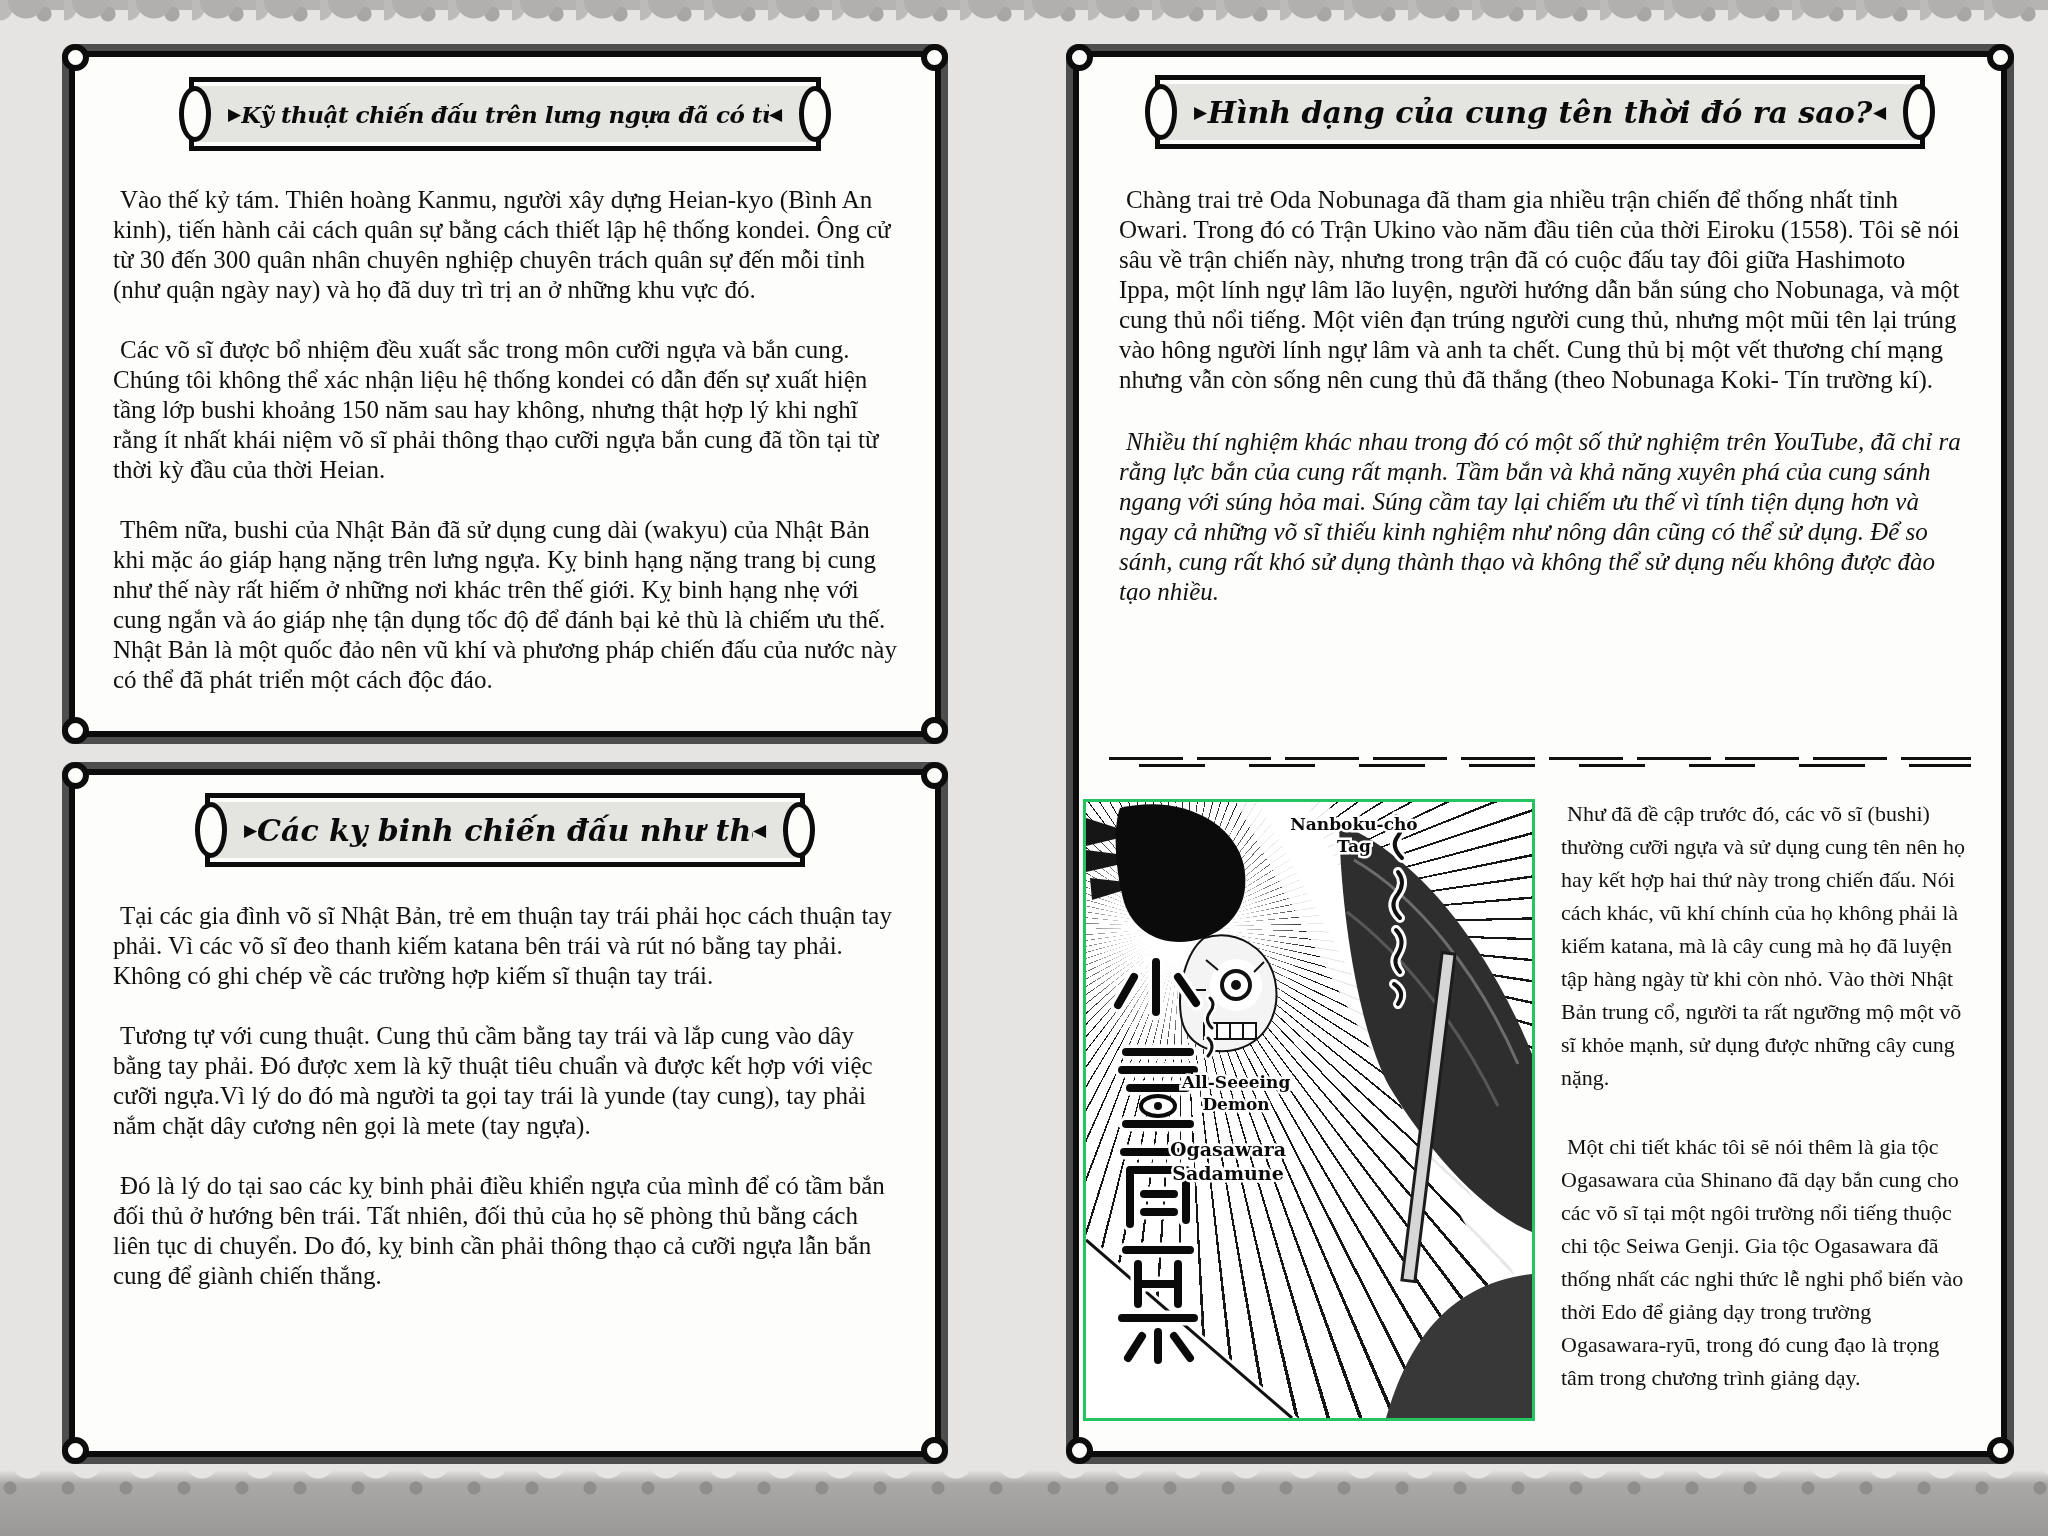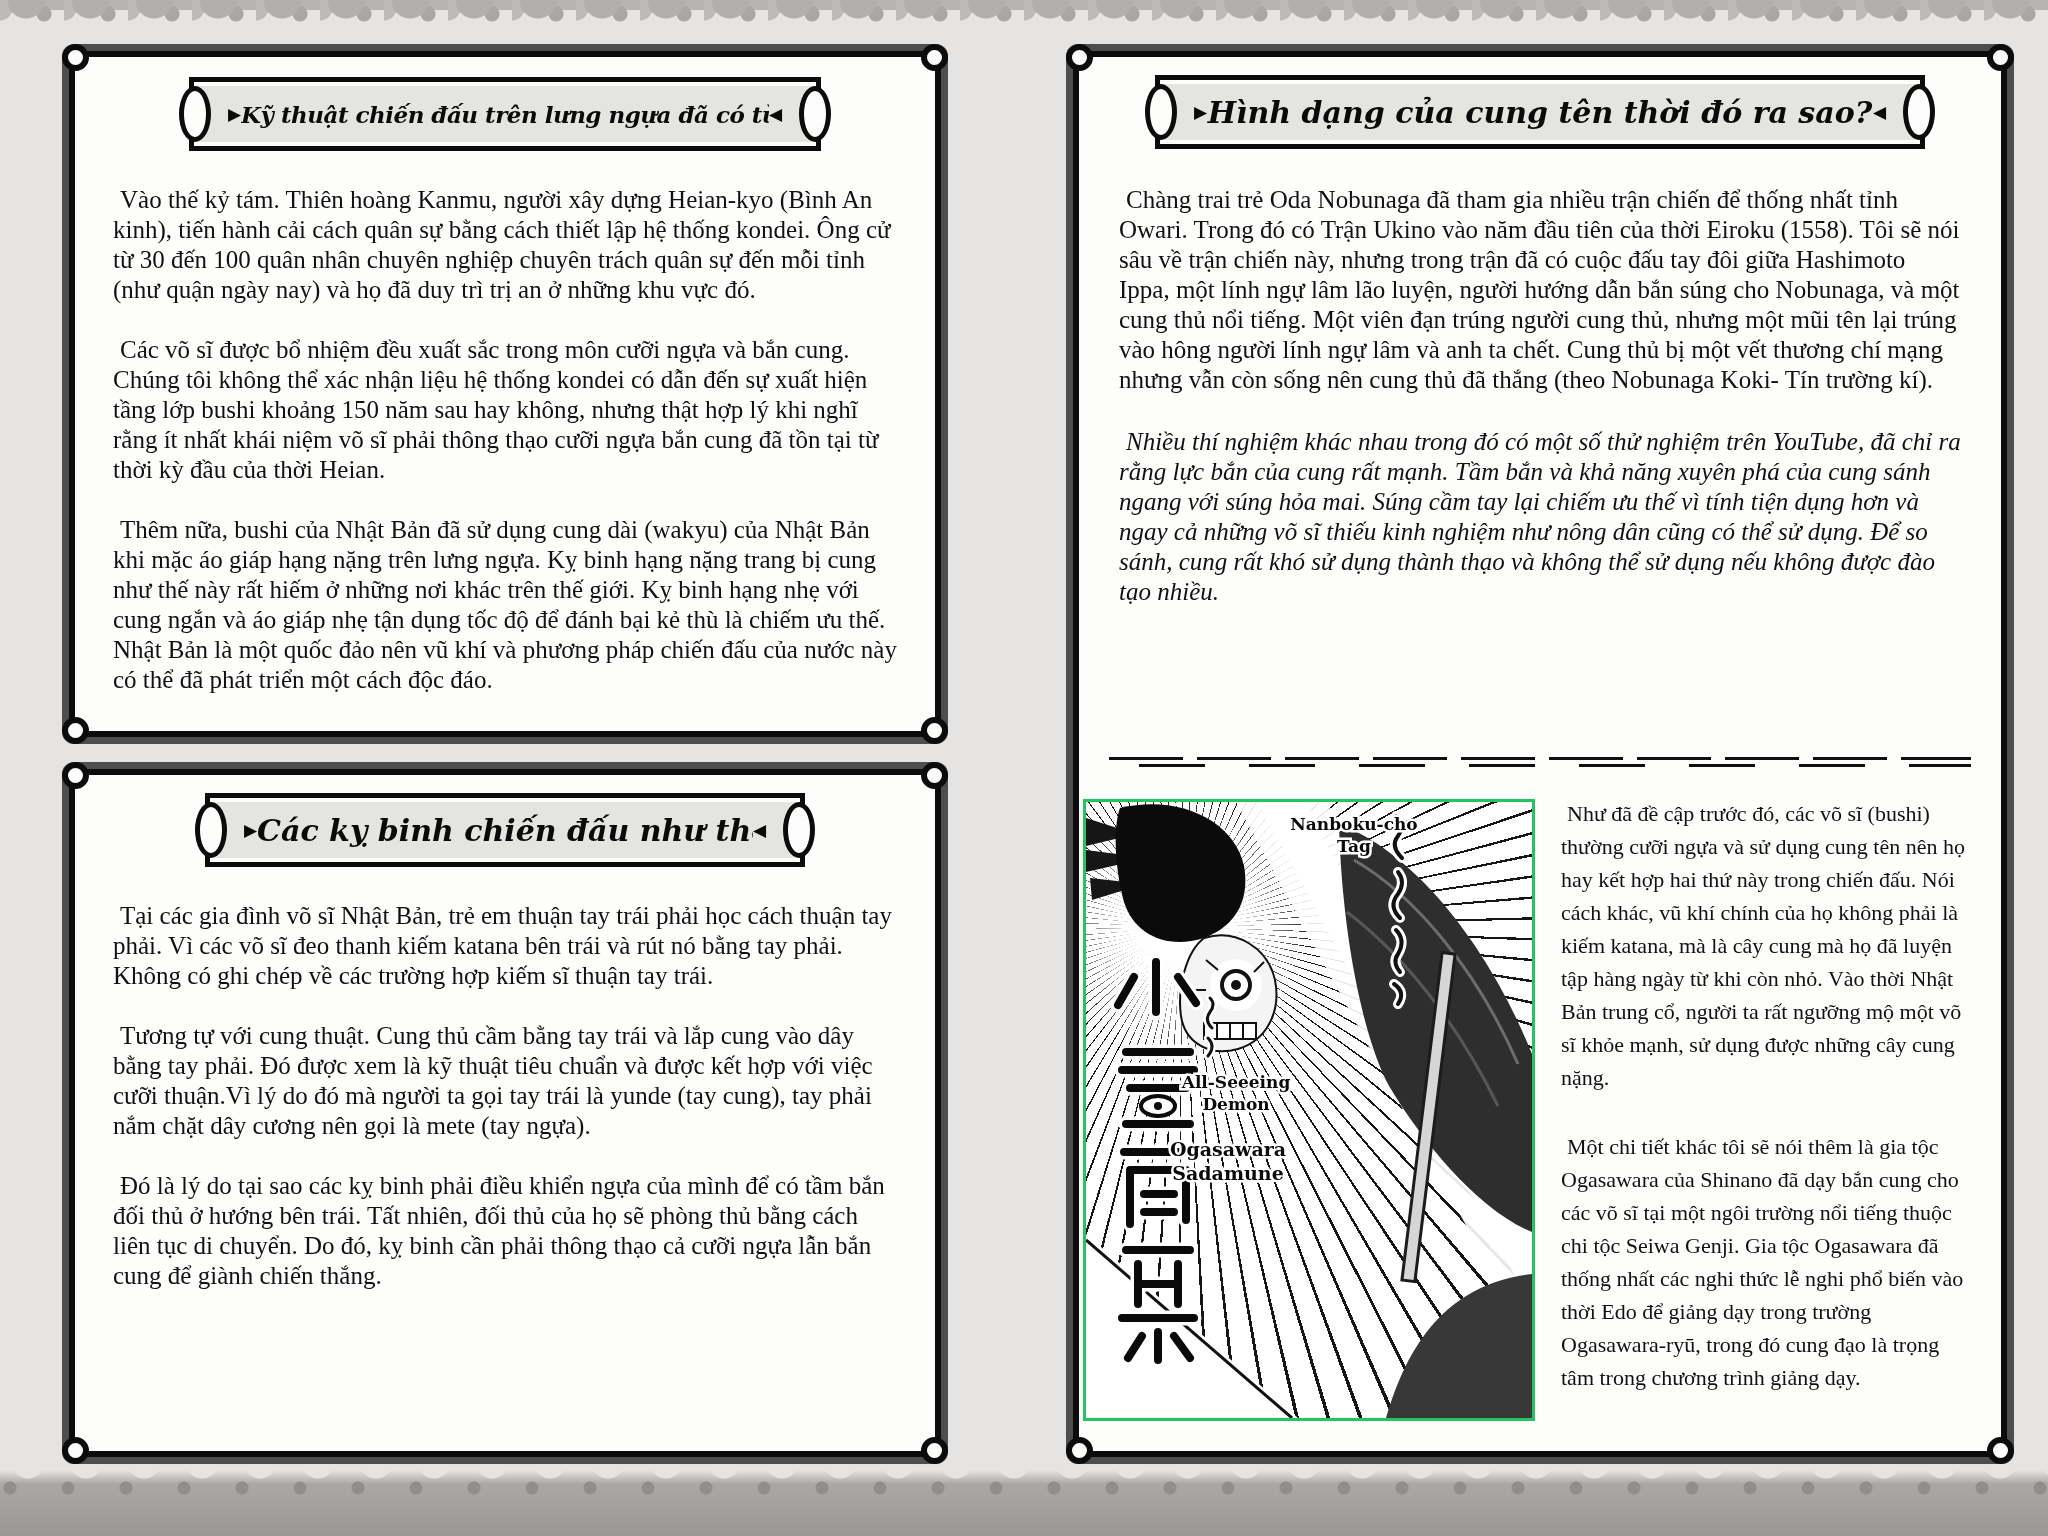--- a/index.html
+++ b/index.html
@@ -96,41 +96,41 @@
     <div class="co tl"></div>
     <div class="co tr"></div>
     <div class="co bl"></div>
     <div class="co br"></div>
     <div class="banner t1" style="margin-top:20px;width:632px;">
       <span class="marker">▶</span>
       <span class="banner-title">Kỹ thuật chiến đấu trên lưng ngựa đã có từ khi nào?</span>
       <span class="marker">◀</span>
     </div>
     <div class="text" style="left:38px;width:788px;top:128px;">
-      <p>Vào thế kỷ tám. Thiên hoàng Kanmu, người xây dựng Heian-kyo (Bình An kinh), tiến hành cải cách quân sự bằng cách thiết lập hệ thống kondei. Ông cử từ 30 đến 100 quân nhân chuyên nghiệp chuyên trách quân sự đến mỗi tỉnh (như quận ngày nay) và họ đã duy trì trị an ở những khu vực đó.</p>
+      <p>Vào thế kỷ tám. Thiên hoàng Kanmu, người xây dựng Heian-kyo (Bình An kinh), tiến hành cải cách quân sự bằng cách thiết lập hệ thống kondei. Ông cử từ 30 đến 300 quân nhân chuyên nghiệp chuyên trách quân sự đến mỗi tỉnh (như quận ngày nay) và họ đã duy trì trị an ở những khu vực đó.</p>
       <p>Các võ sĩ được bổ nhiệm đều xuất sắc trong môn cưỡi ngựa và bắn cung. Chúng tôi không thể xác nhận liệu hệ thống kondei có dẫn đến sự xuất hiện tầng lớp bushi khoảng 150 năm sau hay không, nhưng thật hợp lý khi nghĩ rằng ít nhất khái niệm võ sĩ phải thông thạo cưỡi ngựa bắn cung đã tồn tại từ thời kỳ đầu của thời Heian.</p>
       <p>Thêm nữa, bushi của Nhật Bản đã sử dụng cung dài (wakyu) của Nhật Bản khi mặc áo giáp hạng nặng trên lưng ngựa. Kỵ binh hạng nặng trang bị cung như thế này rất hiếm ở những nơi khác trên thế giới. Kỵ binh hạng nhẹ với cung ngắn và áo giáp nhẹ tận dụng tốc độ để đánh bại kẻ thù là chiếm ưu thế. Nhật Bản là một quốc đảo nên vũ khí và phương pháp chiến đấu của nước này có thể đã phát triển một cách độc đáo.</p>
     </div>
   </div>
 </div>
 
 <div class="panel" style="left:62px;top:762px;width:886px;height:702px;">
   <div class="panel-inner">
     <div class="co tl"></div>
     <div class="co tr"></div>
     <div class="co bl"></div>
     <div class="co br"></div>
     <div class="banner t2" style="margin-top:18px;width:600px;">
       <span class="marker">▶</span>
       <span class="banner-title">Các kỵ binh chiến đấu như thế nào?</span>
       <span class="marker">◀</span>
     </div>
     <div class="text" style="left:38px;width:788px;top:126px;">
       <p>Tại các gia đình võ sĩ Nhật Bản, trẻ em thuận tay trái phải học cách thuận tay phải. Vì các võ sĩ đeo thanh kiếm katana bên trái và rút nó bằng tay phải. Không có ghi chép về các trường hợp kiếm sĩ thuận tay trái.</p>
-      <p>Tương tự với cung thuật. Cung thủ cầm bằng tay trái và lắp cung vào dây bằng tay phải. Đó được xem là kỹ thuật tiêu chuẩn và được kết hợp với việc cưỡi thuận.Vì lý do đó mà người ta gọi tay trái là yunde (tay cung), tay phải nắm chặt dây cương nên gọi là mete (tay ngựa).</p>
+      <p>Tương tự với cung thuật. Cung thủ cầm bằng tay trái và lắp cung vào dây bằng tay phải. Đó được xem là kỹ thuật tiêu chuẩn và được kết hợp với việc cưỡi ngựa.Vì lý do đó mà người ta gọi tay trái là yunde (tay cung), tay phải nắm chặt dây cương nên gọi là mete (tay ngựa).</p>
       <p>Đó là lý do tại sao các kỵ binh phải điều khiển ngựa của mình để có tầm bắn đối thủ ở hướng bên trái. Tất nhiên, đối thủ của họ sẽ phòng thủ bằng cách liên tục di chuyển. Do đó, kỵ binh cần phải thông thạo cả cưỡi ngựa lẫn bắn cung để giành chiến thắng.</p>
     </div>
   </div>
 </div>
 
 <div class="panel" style="left:1066px;top:44px;width:948px;height:1420px;">
   <div class="panel-inner">
     <div class="co tl"></div>
     <div class="co tr"></div>
     <div class="co bl"></div>

